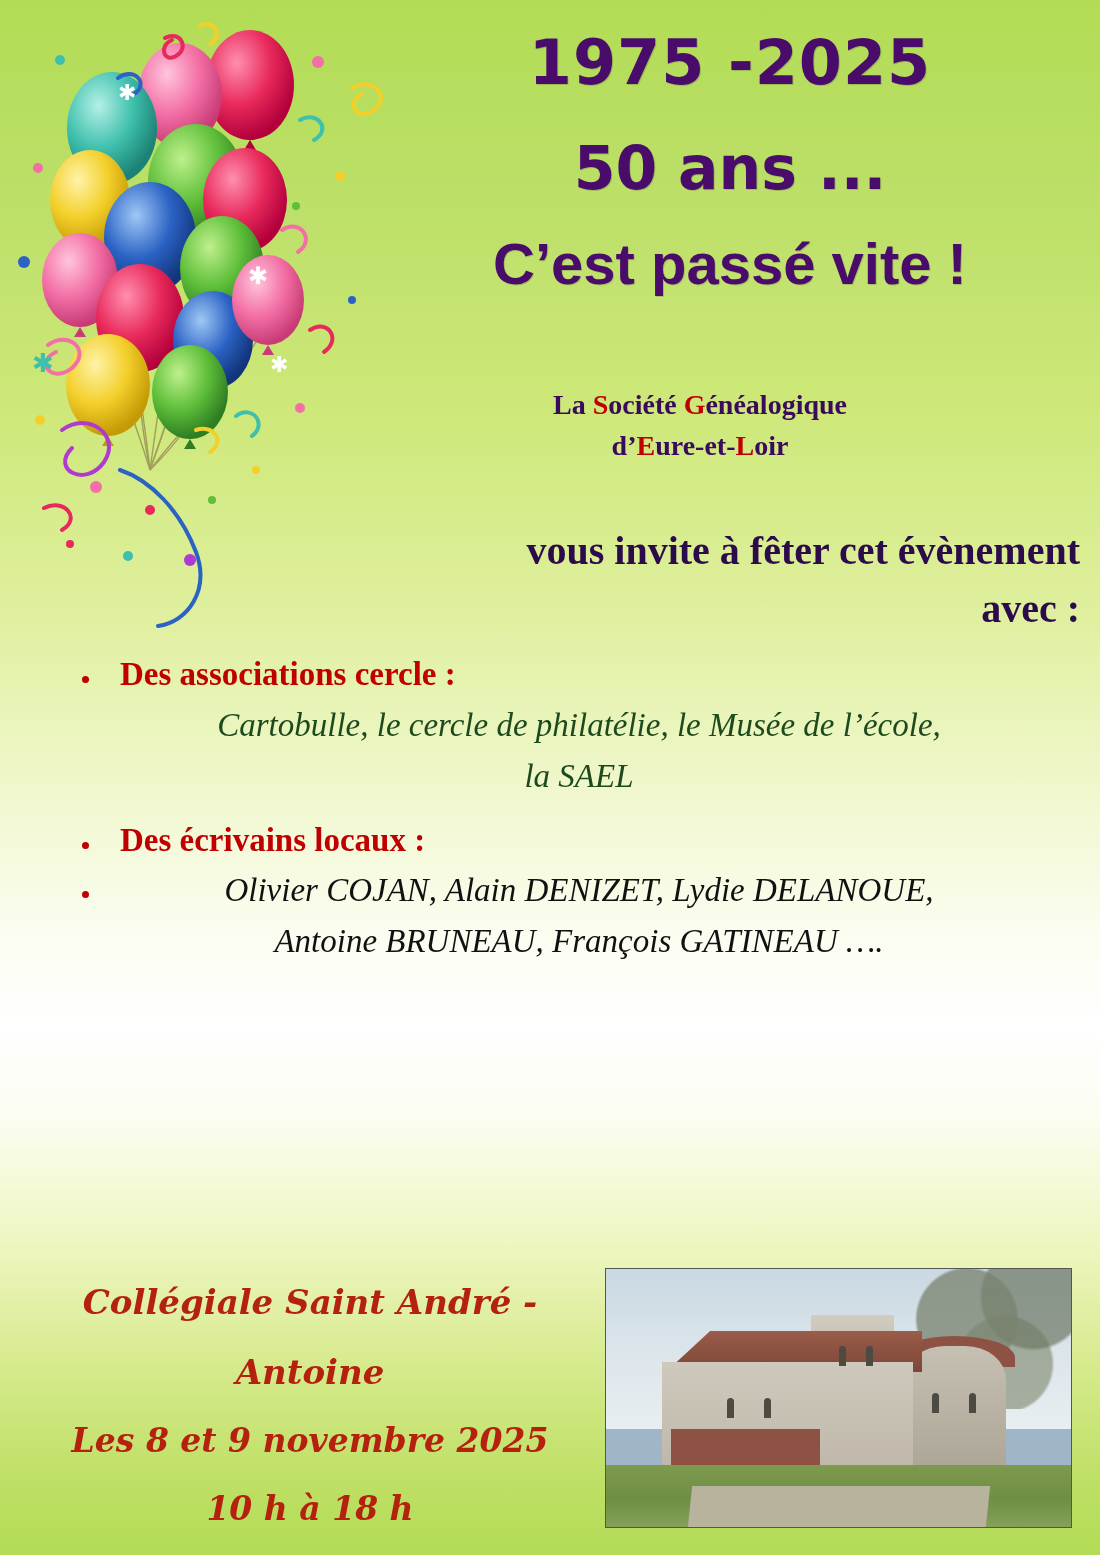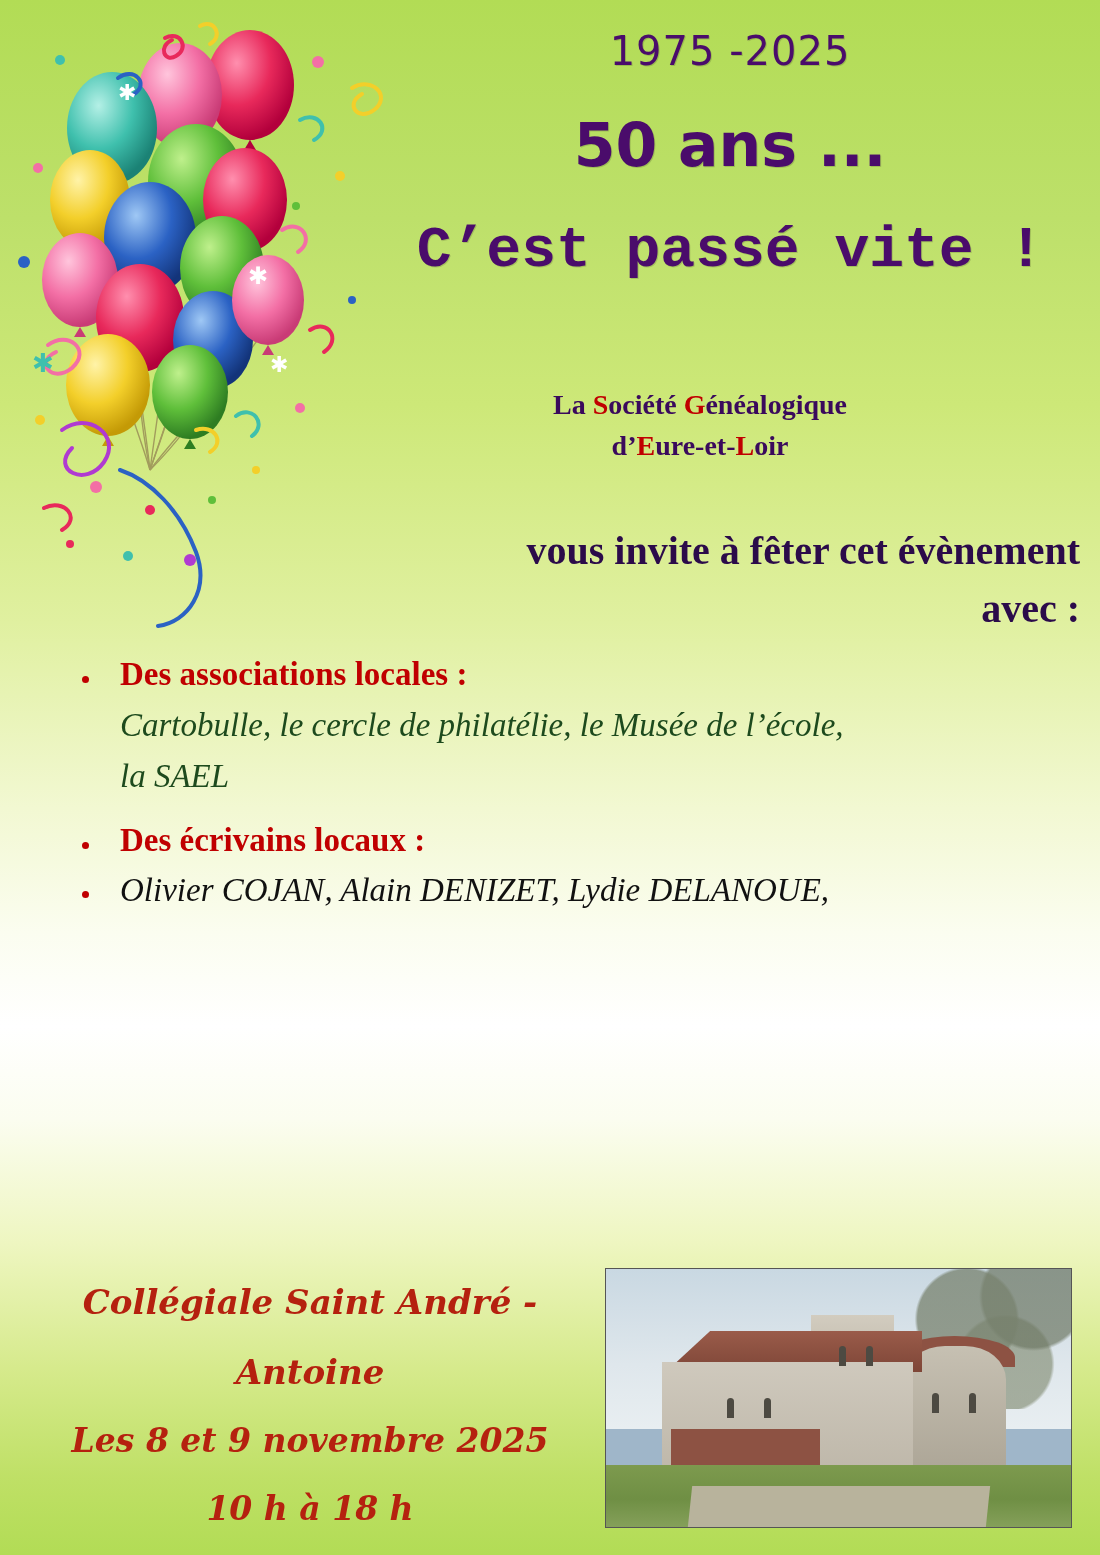--- a/index.html
+++ b/index.html
@@ -45,43 +45,43 @@
   
   .headline {
     position: absolute;
     left: 400px;
     top: 30px;
     width: 660px;
     text-align: center;
   }
   .h-year {
     font-family: "DejaVu Sans", sans-serif;
-    font-weight: normal;
-    font-size: 40px;
+    font-weight: bold;
+    font-size: 62px;
     color: #4a0c6b;
     letter-spacing: 1px;
     line-height: 1.05;
     text-shadow: 1px 1px 0 rgba(0,0,0,0.15);
   }
   .h-ans {
     font-family: "DejaVu Sans", sans-serif;
     font-weight: bold;
     font-size: 60px;
     color: #4a0c6b;
     line-height: 1.25;
     margin-top: 36px;
     text-shadow: 1px 1px 0 rgba(0,0,0,0.15);
   }
   .h-vite {
-    font-family: Liberation Mono, monospace;
+    font-family: Liberation Sans, sans-serif;
     font-weight: bold;
     font-size: 58px;
     color: #4a0c6b;
     line-height: 1.25;
-    margin-top: 32px;
+    margin-top: 22px;
     text-shadow: 1px 1px 0 rgba(0,0,0,0.15);
   }
 
   
   .society {
     position: absolute;
     left: 330px;
     top: 385px;
     width: 740px;
     text-align: center;
@@ -134,20 +134,21 @@
     background: #c00000;
     border-radius: 50%;
   }
   .sec-body {
     font-family: "Liberation Serif", serif;
     font-style: italic;
     font-size: 33px;
     color: #1d4a1d;
     padding-left: 42px;
     line-height: 1.55;
+    text-align: center;
   }
   .sec-body.dark {
     color: #111111;
   }
   .sec-body.bulleted {
     position: relative;
   }
   .sec-body.bulleted .dot {
     position: absolute;
     left: 4px;
@@ -406,36 +407,37 @@
   <div class="invite">
     <div>vous invite à fêter cet évènement</div>
     <div>avec :</div>
   </div>
 
   <div class="sections">
 
     <div class="sec">
       <div class="sec-head">
         <span class="dot"></span>
-        <span>Des associations locales :</span>
+        <span>Des associations cercle :</span>
       </div>
       <div class="sec-body">Cartobulle, le cercle de philatélie, le Musée de l’école,</div>
       <div class="sec-body">la SAEL</div>
     </div>
 
 
     <div class="sec">
       <div class="sec-head">
         <span class="dot"></span>
         <span>Des écrivains locaux :</span>
       </div>
       <div class="sec-body dark bulleted">
         <span class="dot"></span>
         <span>Olivier COJAN, Alain DENIZET, Lydie DELANOUE,</span>
       </div>
+      <div class="sec-body dark">Antoine BRUNEAU, François GATINEAU ….</div>
     </div>
 
   </div>
 
   <div class="venue">
     <div class="line1">Collégiale Saint André  -  Antoine</div>
     <div>Les 8 et 9 novembre 2025</div>
     <div>10 h à 18 h</div>
     <div>Entrée gratuite</div>
   </div>

